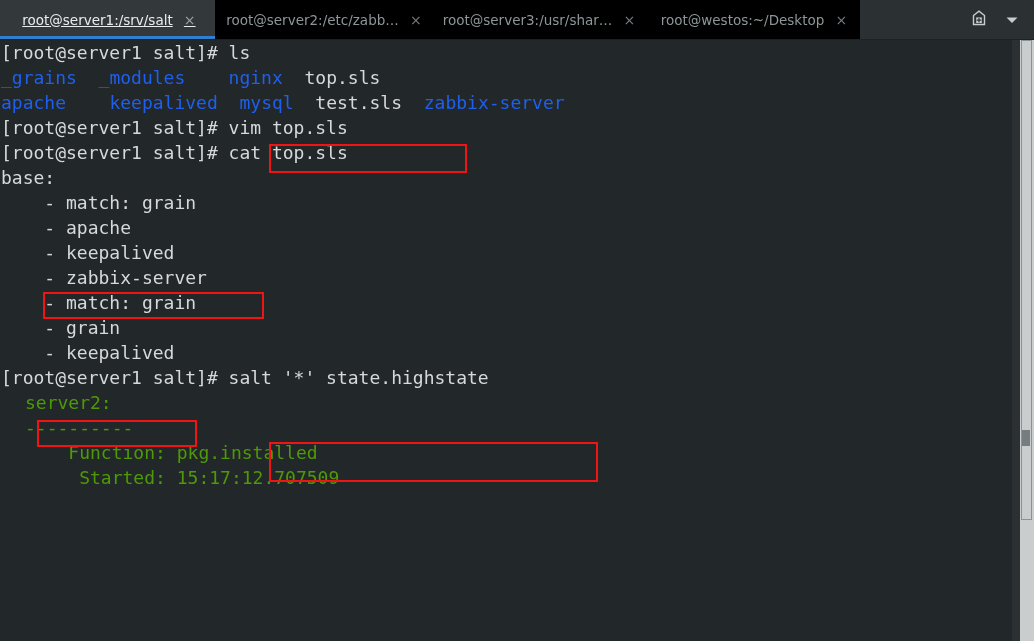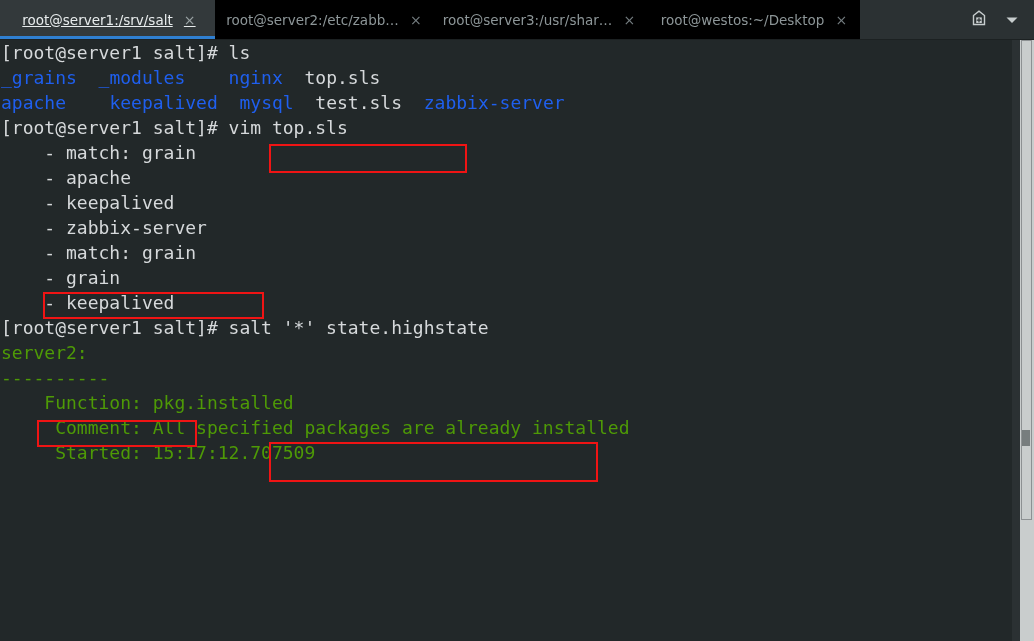--- a/index.html
+++ b/index.html
@@ -105,21 +105,21 @@
     height: 25px;
     line-height: 25px;
     font-size: 18px;
     letter-spacing: 0px;
     white-space: pre;
     color: #d6d9db;
     padding-left: 1px;
   }
   .c-white { color: #d6d9db; }
   .c-blue  { color: #1f5fee; }
-  .c-green { color: #4e9a06; }
+  .c-green { color: #4e9a06; padding-left: 24px; }
 
   
   .redbox {
     position: absolute;
     border: 2px solid #f01414;
     box-sizing: border-box;
     pointer-events: none;
     background: transparent;
   }
 
@@ -198,32 +198,33 @@
     </span>
   </div>
 </div>
 
 <div id="terminal-wrap">
   <div id="screen">
       <div class="line"><span class="c-white">[root@server1 salt]# ls</span></div>
       <div class="line"><span class="c-blue">_grains</span><span class="c-white">  </span><span class="c-blue">_modules</span><span class="c-white">    </span><span class="c-blue">nginx</span><span class="c-white">  </span><span class="c-white">top.sls</span></div>
       <div class="line"><span class="c-blue">apache</span><span class="c-white">    </span><span class="c-blue">keepalived</span><span class="c-white">  </span><span class="c-blue">mysql</span><span class="c-white">  </span><span class="c-white">test.sls</span><span class="c-white">  </span><span class="c-blue">zabbix-server</span></div>
       <div class="line"><span class="c-white">[root@server1 salt]# vim top.sls</span></div>
+      <div class="line"><span class="c-white">[root@server1 salt]# cat top.sls</span></div>
+      <div class="line"><span class="c-white">base:</span></div>
       <div class="line"><span class="c-white">    - match: grain</span></div>
       <div class="line"><span class="c-white">    - apache</span></div>
       <div class="line"><span class="c-white">    - keepalived</span></div>
       <div class="line"><span class="c-white">    - zabbix-server</span></div>
       <div class="line"><span class="c-white">    - match: grain</span></div>
       <div class="line"><span class="c-white">    - grain</span></div>
       <div class="line"><span class="c-white">    - keepalived</span></div>
       <div class="line"><span class="c-white">[root@server1 salt]# salt '*' state.highstate</span></div>
       <div class="line"><span class="c-green">server2:</span></div>
       <div class="line"><span class="c-green">----------</span></div>
       <div class="line"><span class="c-green">    Function: pkg.installed</span></div>
-      <div class="line"><span class="c-green">     Comment: All specified packages are already installed</span></div>
       <div class="line"><span class="c-green">     Started: 15:17:12.707509</span></div>
     </div>
   <div id="annotation-layer">
       <div class="redbox" style="left: 269px; top: 104px; width: 198px; height: 29px; border-color: rgb(240, 20, 20);"></div>
       <div class="redbox" style="left: 43px; top: 252px; width: 221px; height: 27px; border-color: rgb(240, 20, 20);"></div>
       <div class="redbox" style="left: 37px; top: 380px; width: 160px; height: 27px; border-color: rgb(240, 20, 20);"></div>
       <div class="redbox" style="left: 269px; top: 402px; width: 329px; height: 40px; border-color: rgb(240, 20, 20);"></div>
     </div>
 
   <div id="scrollbar-track-dark"></div>

